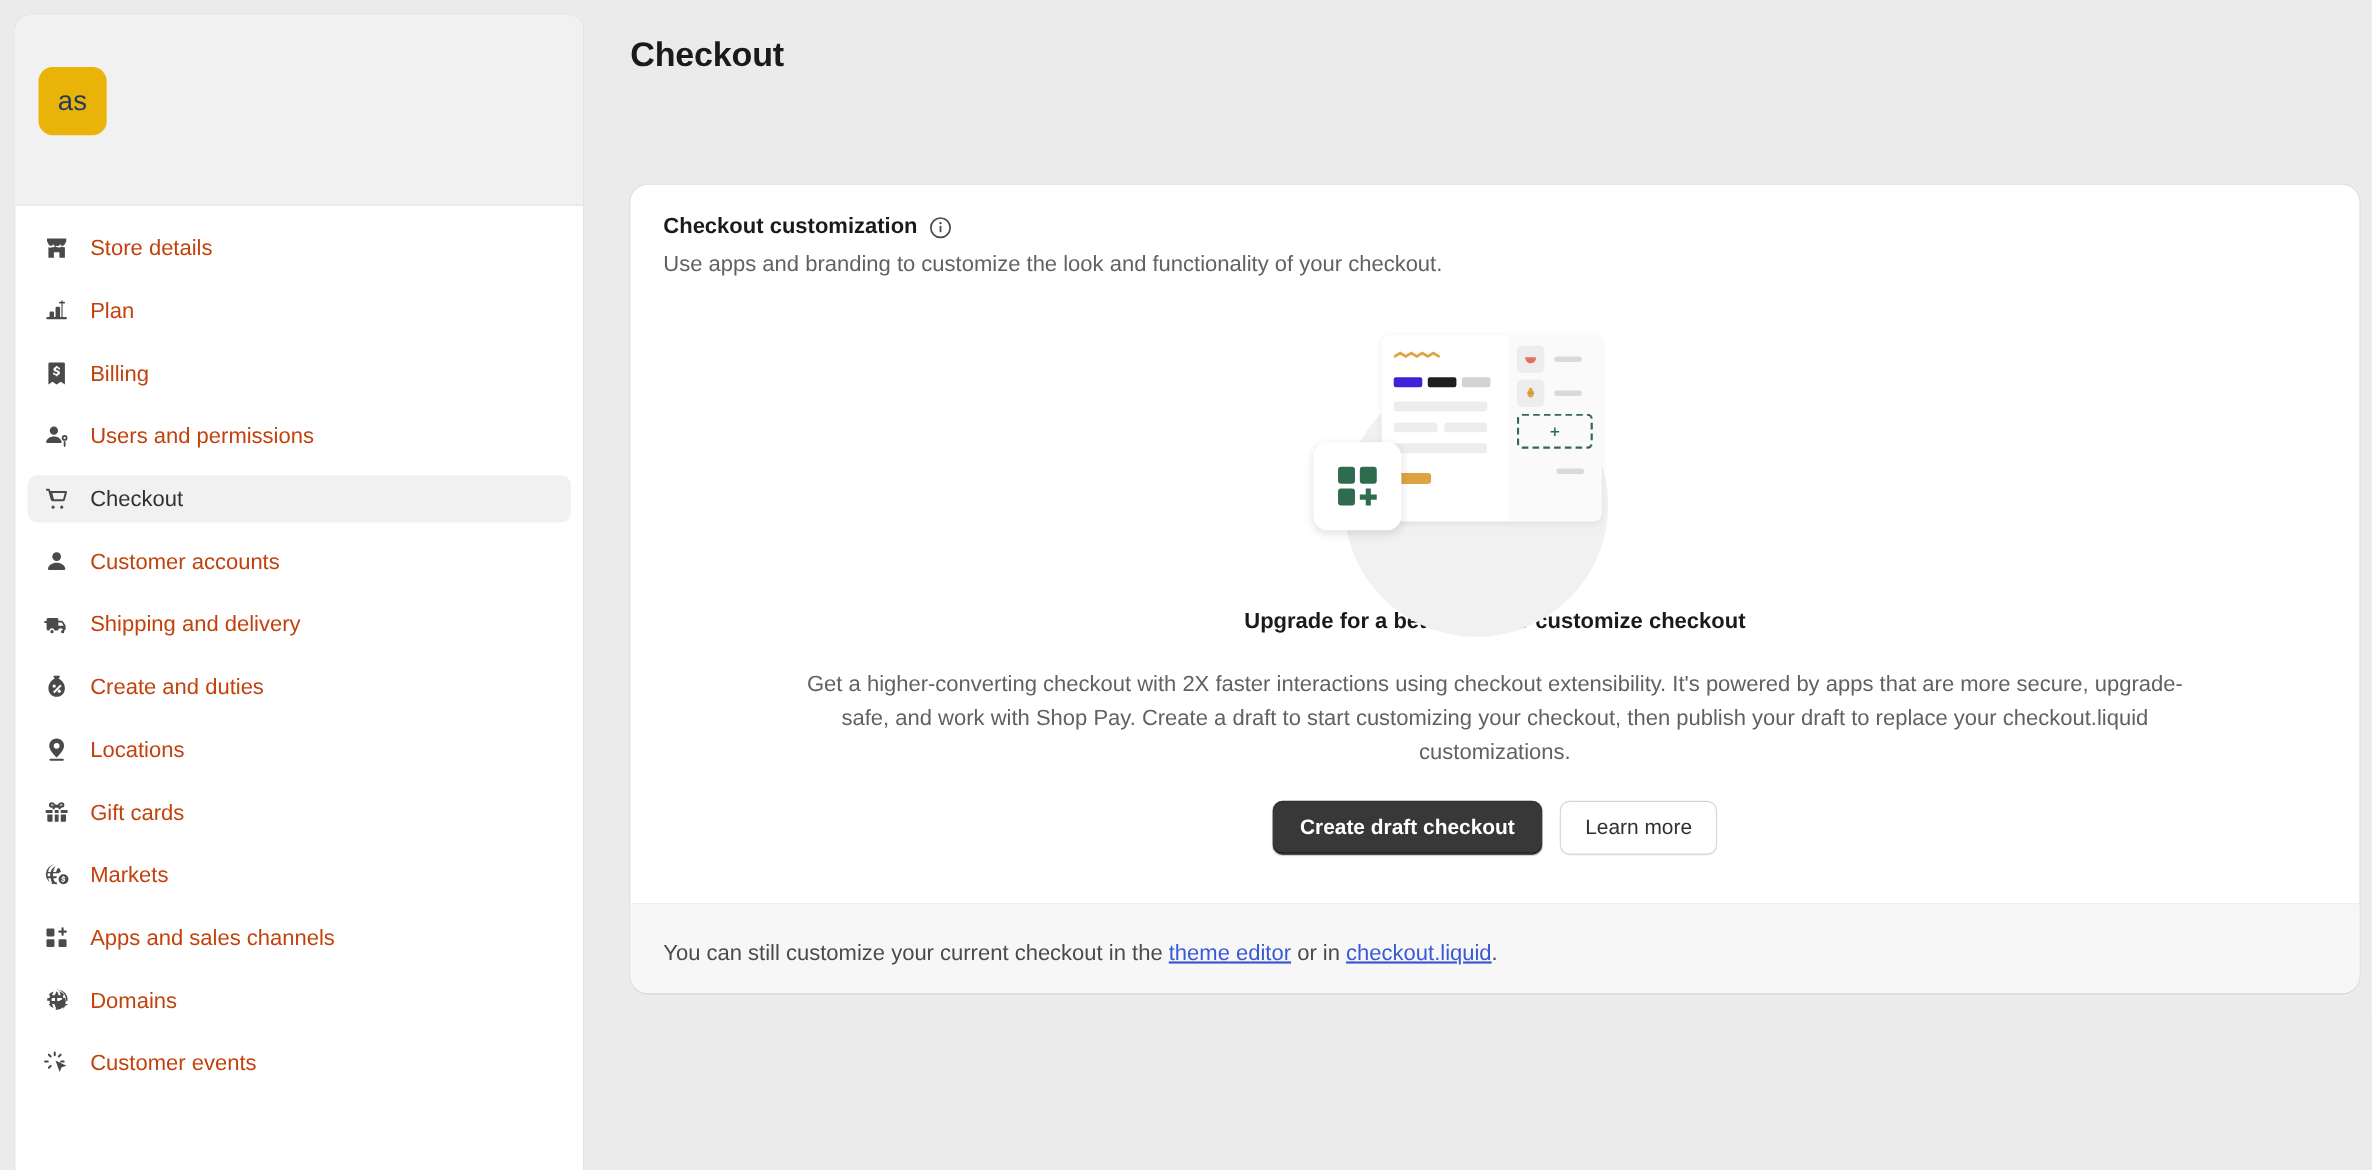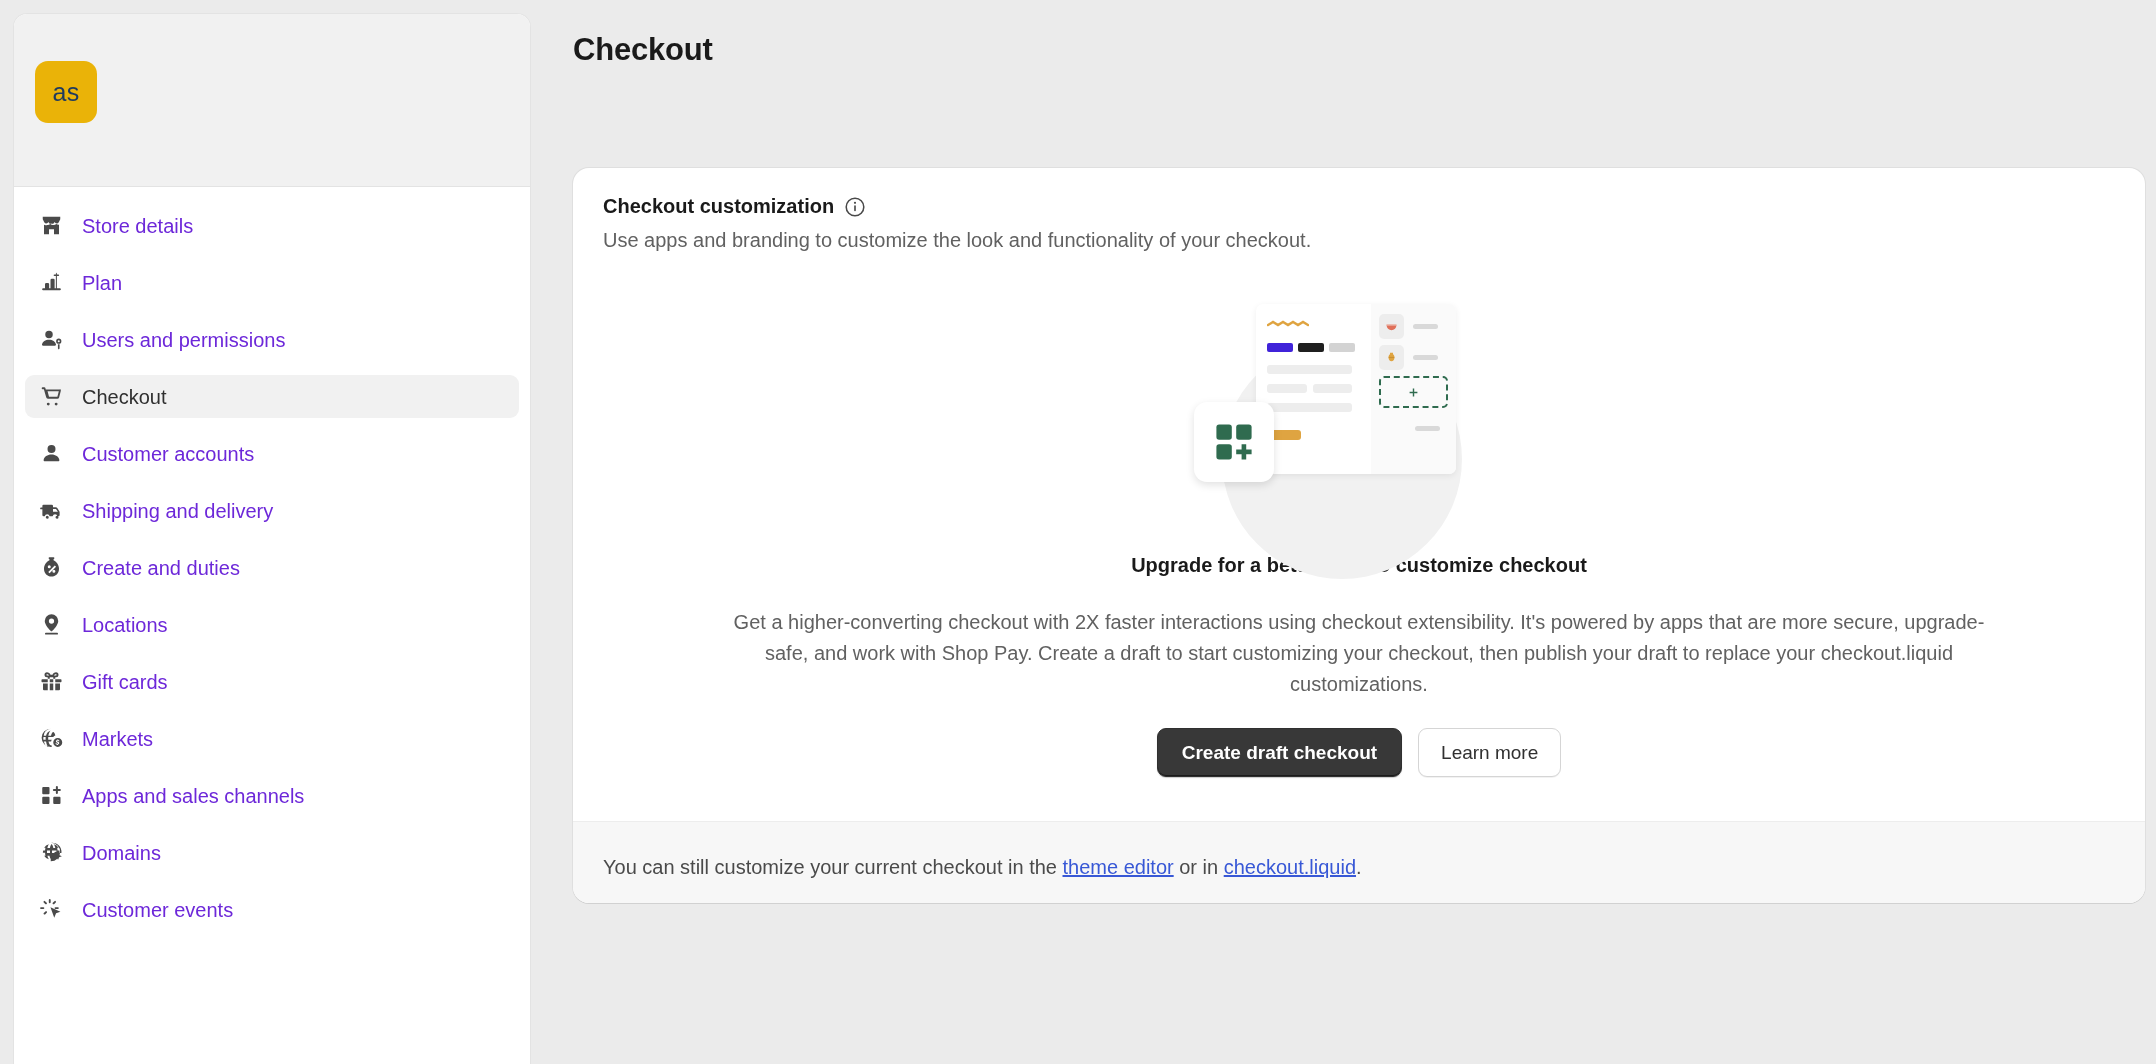--- a/index.html
+++ b/index.html
@@ -55,21 +55,21 @@
     cursor: pointer;
   }
   .nav-item.active { background: #f1f1f1; }
   .nav-item .nav-ico {
     width: 25px; height: 25px;
     flex: 0 0 25px;
     display: flex; align-items: center; justify-content: center;
     color: #4a4a4a;
   }
   .nav-item .nav-ico svg { width: 25px; height: 25px; display: block; fill: #4a4a4a; }
-  .nav-label { font-size: 20px; color: #6d28d9; line-height: 1; }
+  .nav-label { font-size: 20px; color: #c2410c; line-height: 1; }
   .nav-item.active .nav-label { color: #303030; font-weight: 400; }
 
   
   .main { flex: 1 1 auto; position: relative; padding: 0; }
   .page-title {
     position: absolute;
     left: 42px; top: 32px;
     font-size: 31px; font-weight: 700; color: #1a1a1a;
     letter-spacing: -0.2px;
   }
@@ -200,20 +200,28 @@
 
         <div class="nav-item">
           <span class="nav-ico">
             <svg viewBox="0 0 20 20">
                 <path d="M13.6 2.2a.7.7 0 0 1 .7.7v.6h1.2a.6.6 0 0 1 0 1.2h-1.2v9.9h2.4a.8.8 0 0 1 0 1.6H3.3a.8.8 0 0 1 0-1.6h1.5v-3.1a1 1 0 0 1 1-1h1.3a1 1 0 0 1 1 1v3.1h1.1V8a1 1 0 0 1 1-1h1.3a1 1 0 0 1 1 1v6.6h1V4.7h-1.2a.6.6 0 0 1 0-1.2h1.2v-.6a.7.7 0 0 1 .7-.7Z"></path>
               </svg>
           </span>
           <span class="nav-label">Plan</span>
         </div>
 
+        <div class="nav-item">
+          <span class="nav-ico">
+            <svg viewBox="0 0 20 20">
+                <path d="M5 2h10a1 1 0 0 1 1 1v15l-3-2-3 2-3-2-3 2V3a1 1 0 0 1 1-1Zm5.6 2.5h-1.2v.8c-1 .15-1.7.8-1.7 1.75 0 1 .7 1.5 1.9 1.8.75.2 1 .4 1 .75 0 .4-.35.65-.95.65-.7 0-1.15-.3-1.25-.85H7.2c.1 1 .8 1.7 1.9 1.85h.3v.85h1.2v-.85c1.1-.15 1.8-.8 1.8-1.8 0-1-.65-1.55-1.95-1.85-.75-.2-1-.4-1-.7 0-.35.3-.6.85-.6.6 0 .95.3 1.05.8h1.2c-.1-.95-.75-1.6-1.75-1.75Z"></path>
+              </svg>
+          </span>
+          <span class="nav-label">Billing</span>
+        </div>
 
         <div class="nav-item">
           <span class="nav-ico">
             <svg viewBox="0 0 20 20">
                 <path d="M8 3a3 3 0 1 1 0 6 3 3 0 0 1 0-6Zm0 7.2c2.9 0 5.2 1.6 5.6 3.8.07.5-.3.9-.8.9H3.2c-.5 0-.87-.4-.8-.9.4-2.2 2.7-3.8 5.6-3.8ZM15.8 9.2a2.1 2.1 0 1 1 0 4.2 2.1 2.1 0 0 1 0-4.2Zm0 1.3a.8.8 0 1 0 0 1.6.8.8 0 0 0 0-1.6Zm-.65 3.2h1.3v3.4l-.65.9-.65-.9v-3.4Z"></path>
               </svg>
           </span>
           <span class="nav-label">Users and permissions</span>
         </div>
 

